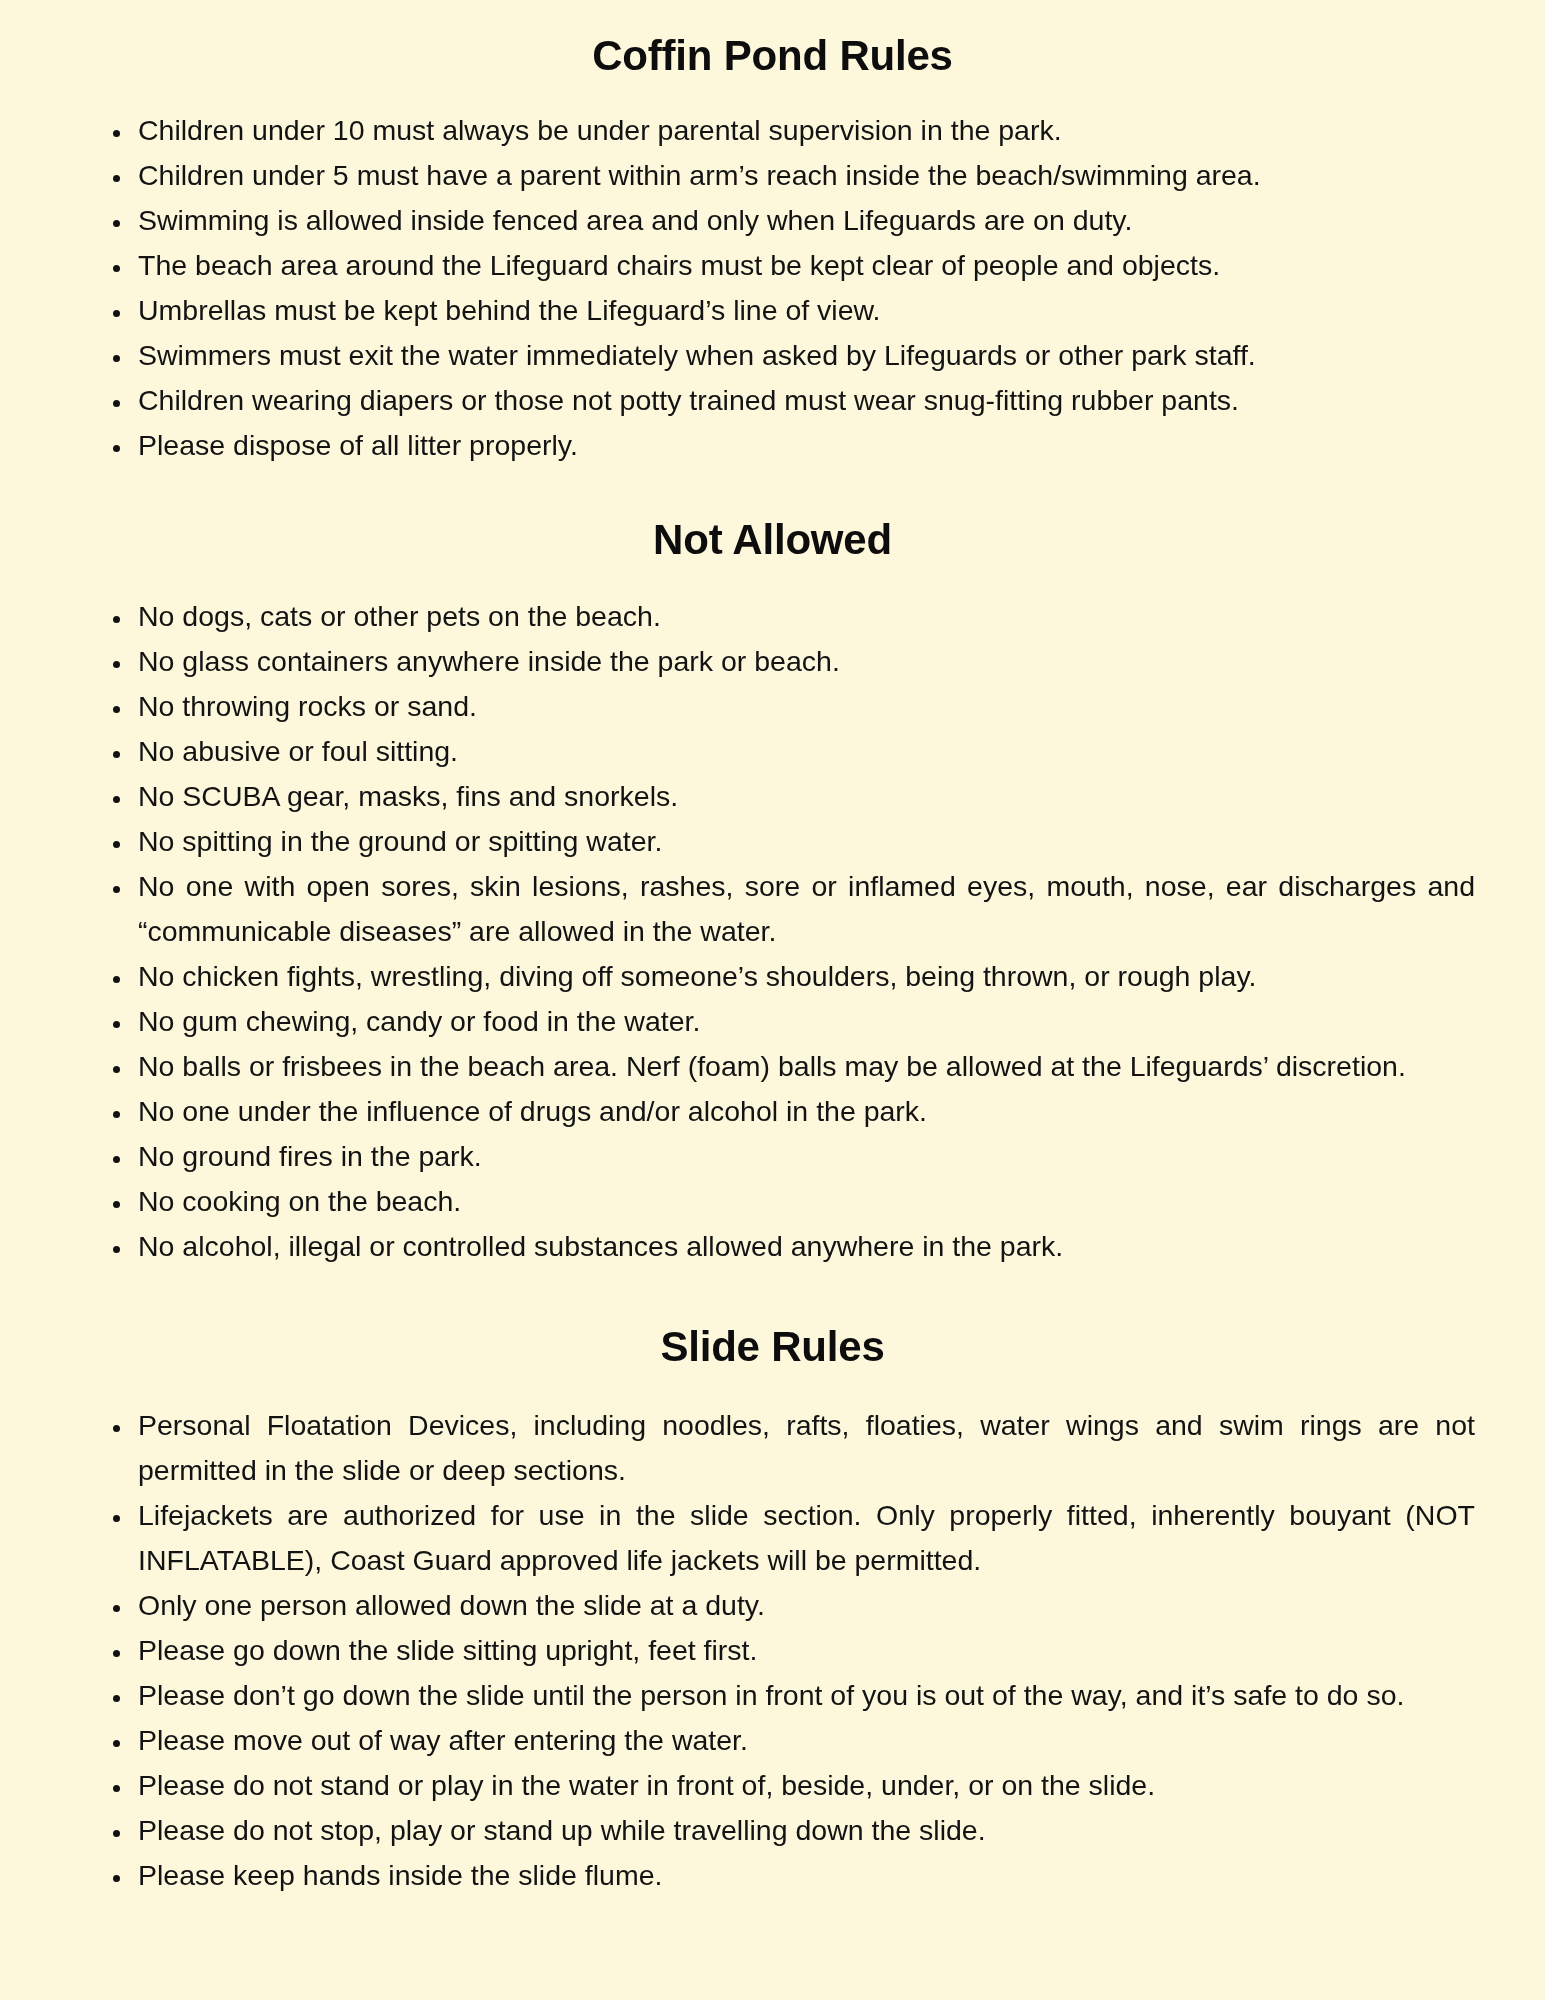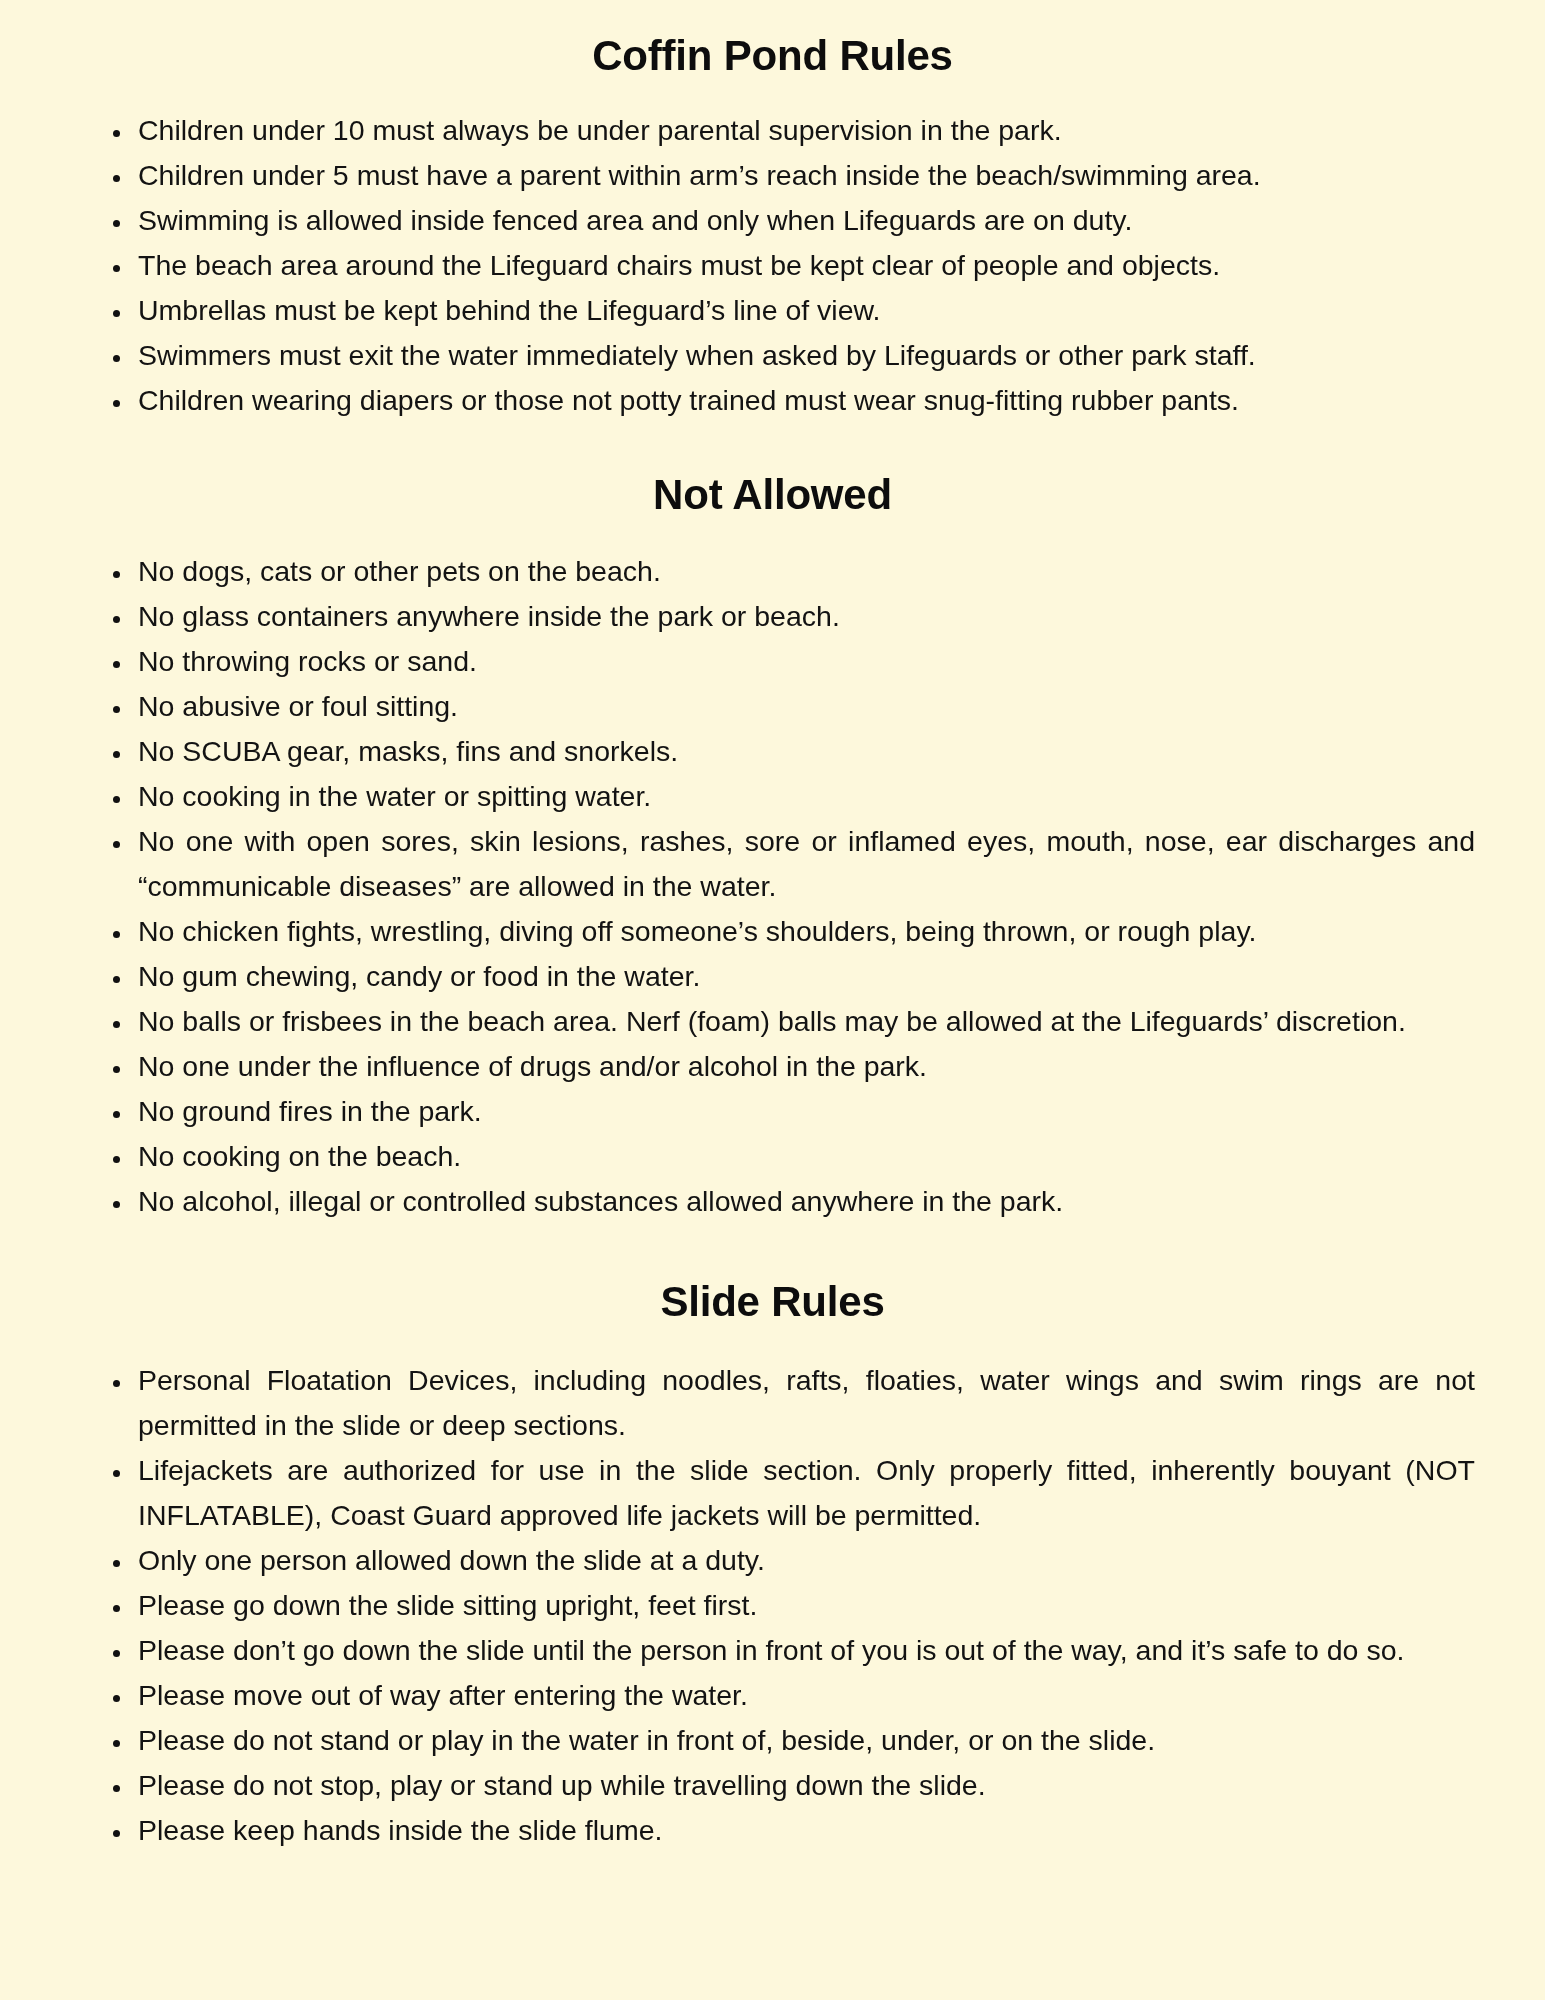--- a/index.html
+++ b/index.html
@@ -100,20 +100,23 @@
         </li>
       <li class="single">
           <span class="txt">Umbrellas must be kept behind the Lifeguard’s line of view.</span>
         </li>
       <li class="single">
           <span class="txt">Swimmers must exit the water immediately when asked by Lifeguards or other park staff.</span>
         </li>
       <li class="single">
           <span class="txt">Children wearing diapers or those not potty trained must wear snug-fitting rubber pants.</span>
         </li>
+      <li class="single">
+          <span class="txt">Please dispose of all litter properly.</span>
+        </li>
     </ul>
   </div>
 
   <div class="section">
     <div id="heading-notallowed-wrap">
       <h1 class="section-heading">Not Allowed</h1>
     </div>
     <ul class="rules-list">
       <li class="single">
           <span class="txt">No dogs, cats or other pets on the beach.</span>
@@ -124,21 +127,21 @@
       <li class="single">
           <span class="txt">No throwing rocks or sand.</span>
         </li>
       <li class="single">
           <span class="txt">No abusive or foul sitting.</span>
         </li>
       <li class="single">
           <span class="txt">No SCUBA gear, masks, fins and snorkels.</span>
         </li>
       <li class="single">
-          <span class="txt">No cooking in the water or spitting water.</span>
+          <span class="txt">No spitting in the ground or spitting water.</span>
         </li>
       <li>
           <span class="txt">No one with open sores, skin lesions, rashes, sore or inflamed eyes, mouth, nose, ear discharges and “communicable diseases” are allowed in the water.</span>
         </li>
       <li class="single">
           <span class="txt">No chicken fights, wrestling, diving off someone’s shoulders, being thrown, or rough play.</span>
         </li>
       <li class="single">
           <span class="txt">No gum chewing, candy or food in the water.</span>
         </li>

